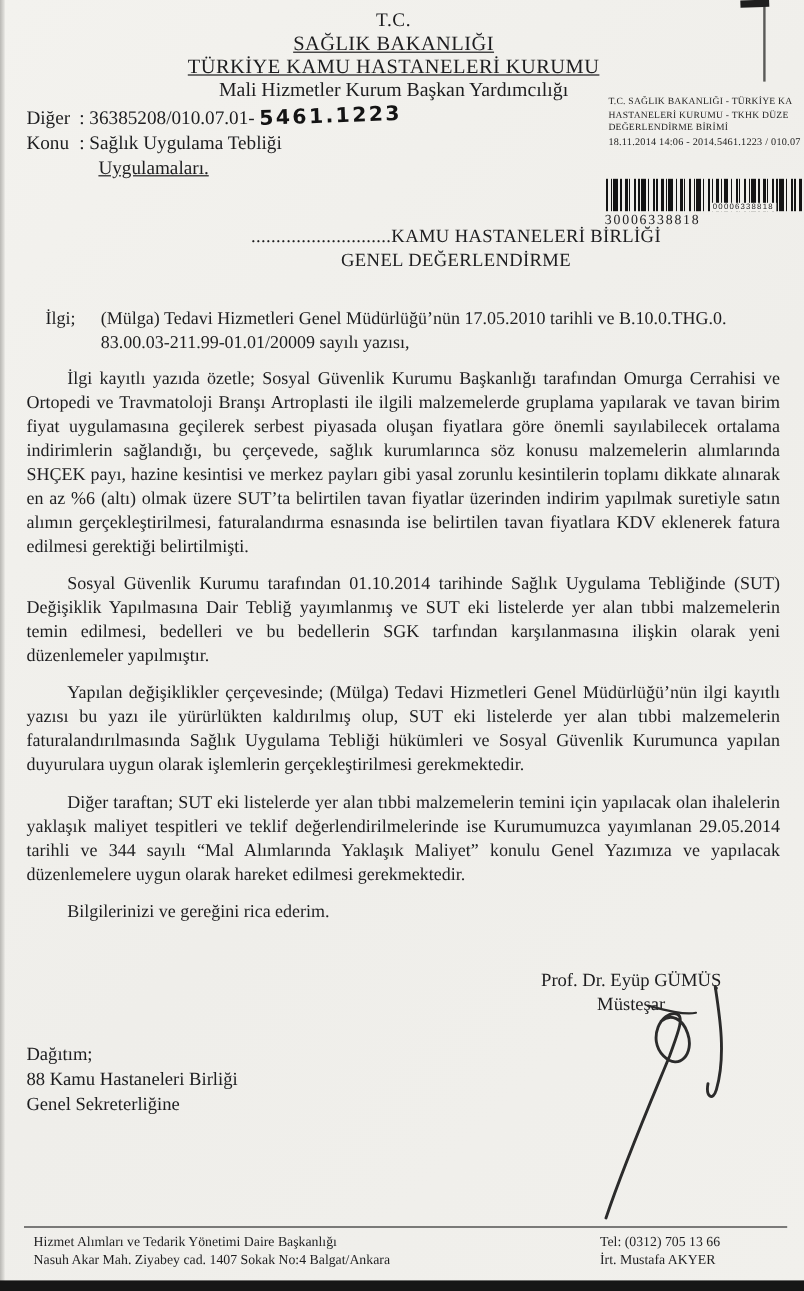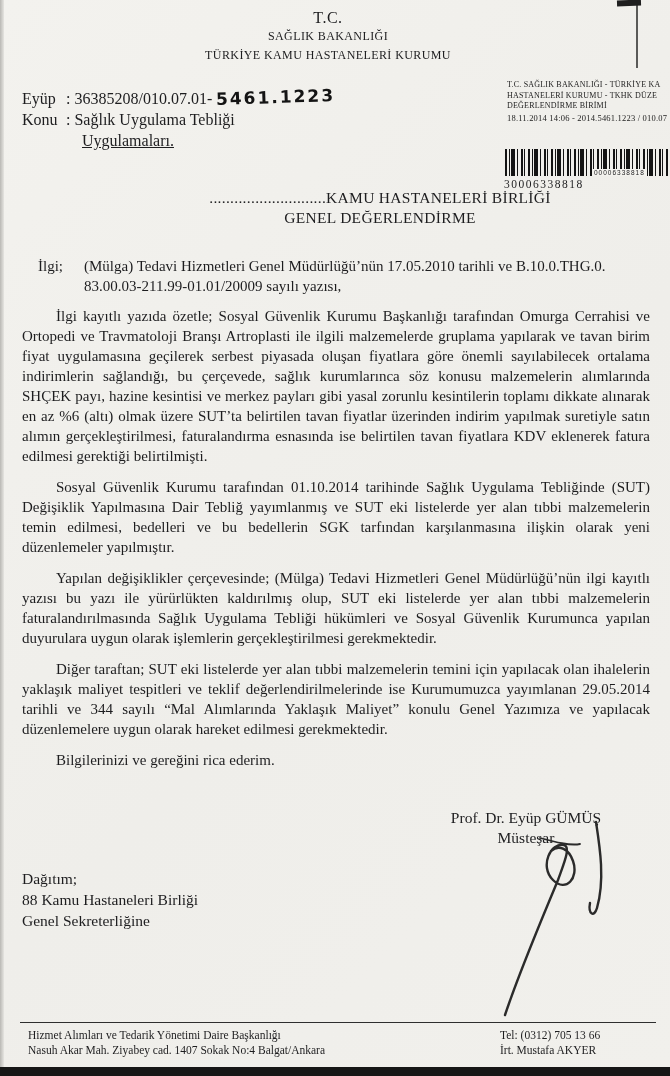--- a/index.html
+++ b/index.html
@@ -9,21 +9,21 @@
     font-family:"Liberation Serif", serif;color:#1d1d1f;overflow:hidden;
   }
   .scan-edge-left{position:absolute;left:0;top:0;bottom:0;width:4px;
     background:linear-gradient(90deg,#b9b8b4,#e6e5e1);}
   .scan-bar-bottom{position:absolute;left:0;right:0;bottom:0;height:9px;background:#161616;}
   .scan-line-topright{position:absolute;left:636px;top:0;width:2px;height:68px;background:#5a5a58;}
   .scan-blob-topright{position:absolute;left:617px;top:0;width:24px;height:6px;background:#1f1f1f;transform:rotate(-2deg);}
 
   .header{position:absolute;left:0;right:14px;top:8px;text-align:center;line-height:19px;}
   .h-tc{font-size:16px;letter-spacing:.5px;}
-  .h-l2,.h-l3{font-size:12px;letter-spacing:.4px;}
+  .h-l2,.h-l3{font-size:17px;letter-spacing:.4px;text-decoration:underline;}
   .h-l4{font-size:16.5px;}
 
   .meta{position:absolute;left:22px;top:88px;font-size:16px;line-height:21px;}
   .meta-row{white-space:nowrap;}
   .meta-label{display:inline-block;width:44px;}
   .handwritten{
     display:inline-block;font-family:"DejaVu Sans",sans-serif;font-weight:700;
     font-size:17px;letter-spacing:2px;transform:rotate(-2deg) translateY(-1px);color:#141414;
   }
   .meta-cont{padding-left:60px;text-decoration:underline;}
@@ -71,25 +71,26 @@
 <div class="page">
 
   <div class="scan-edge-left"></div>
   <div class="scan-line-topright"></div>
   <div class="scan-blob-topright"></div>
 
   <div class="header">
     <div class="h-tc">T.C.</div>
     <div class="h-l2">SAĞLIK BAKANLIĞI</div>
     <div class="h-l3">TÜRKİYE KAMU HASTANELERİ KURUMU</div>
+    <div class="h-l4">Mali Hizmetler Kurum Başkan Yardımcılığı</div>
   </div>
 
   <div class="meta">
     <div class="meta-row">
-      <span class="meta-label">Eyüp</span><span>: 36385208/010.07.01-</span>
+      <span class="meta-label">Diğer</span><span>: 36385208/010.07.01-</span>
       <span class="handwritten">5461.1223</span>
     </div>
     <div class="meta-row">
       <span class="meta-label">Konu</span><span>: Sağlık Uygulama Tebliği</span>
     </div>
     <div class="meta-cont">Uygulamaları.</div>
   </div>
 
   <div class="stamp">
     <div>T.C. SAĞLIK BAKANLIĞI - TÜRKİYE KA</div>

